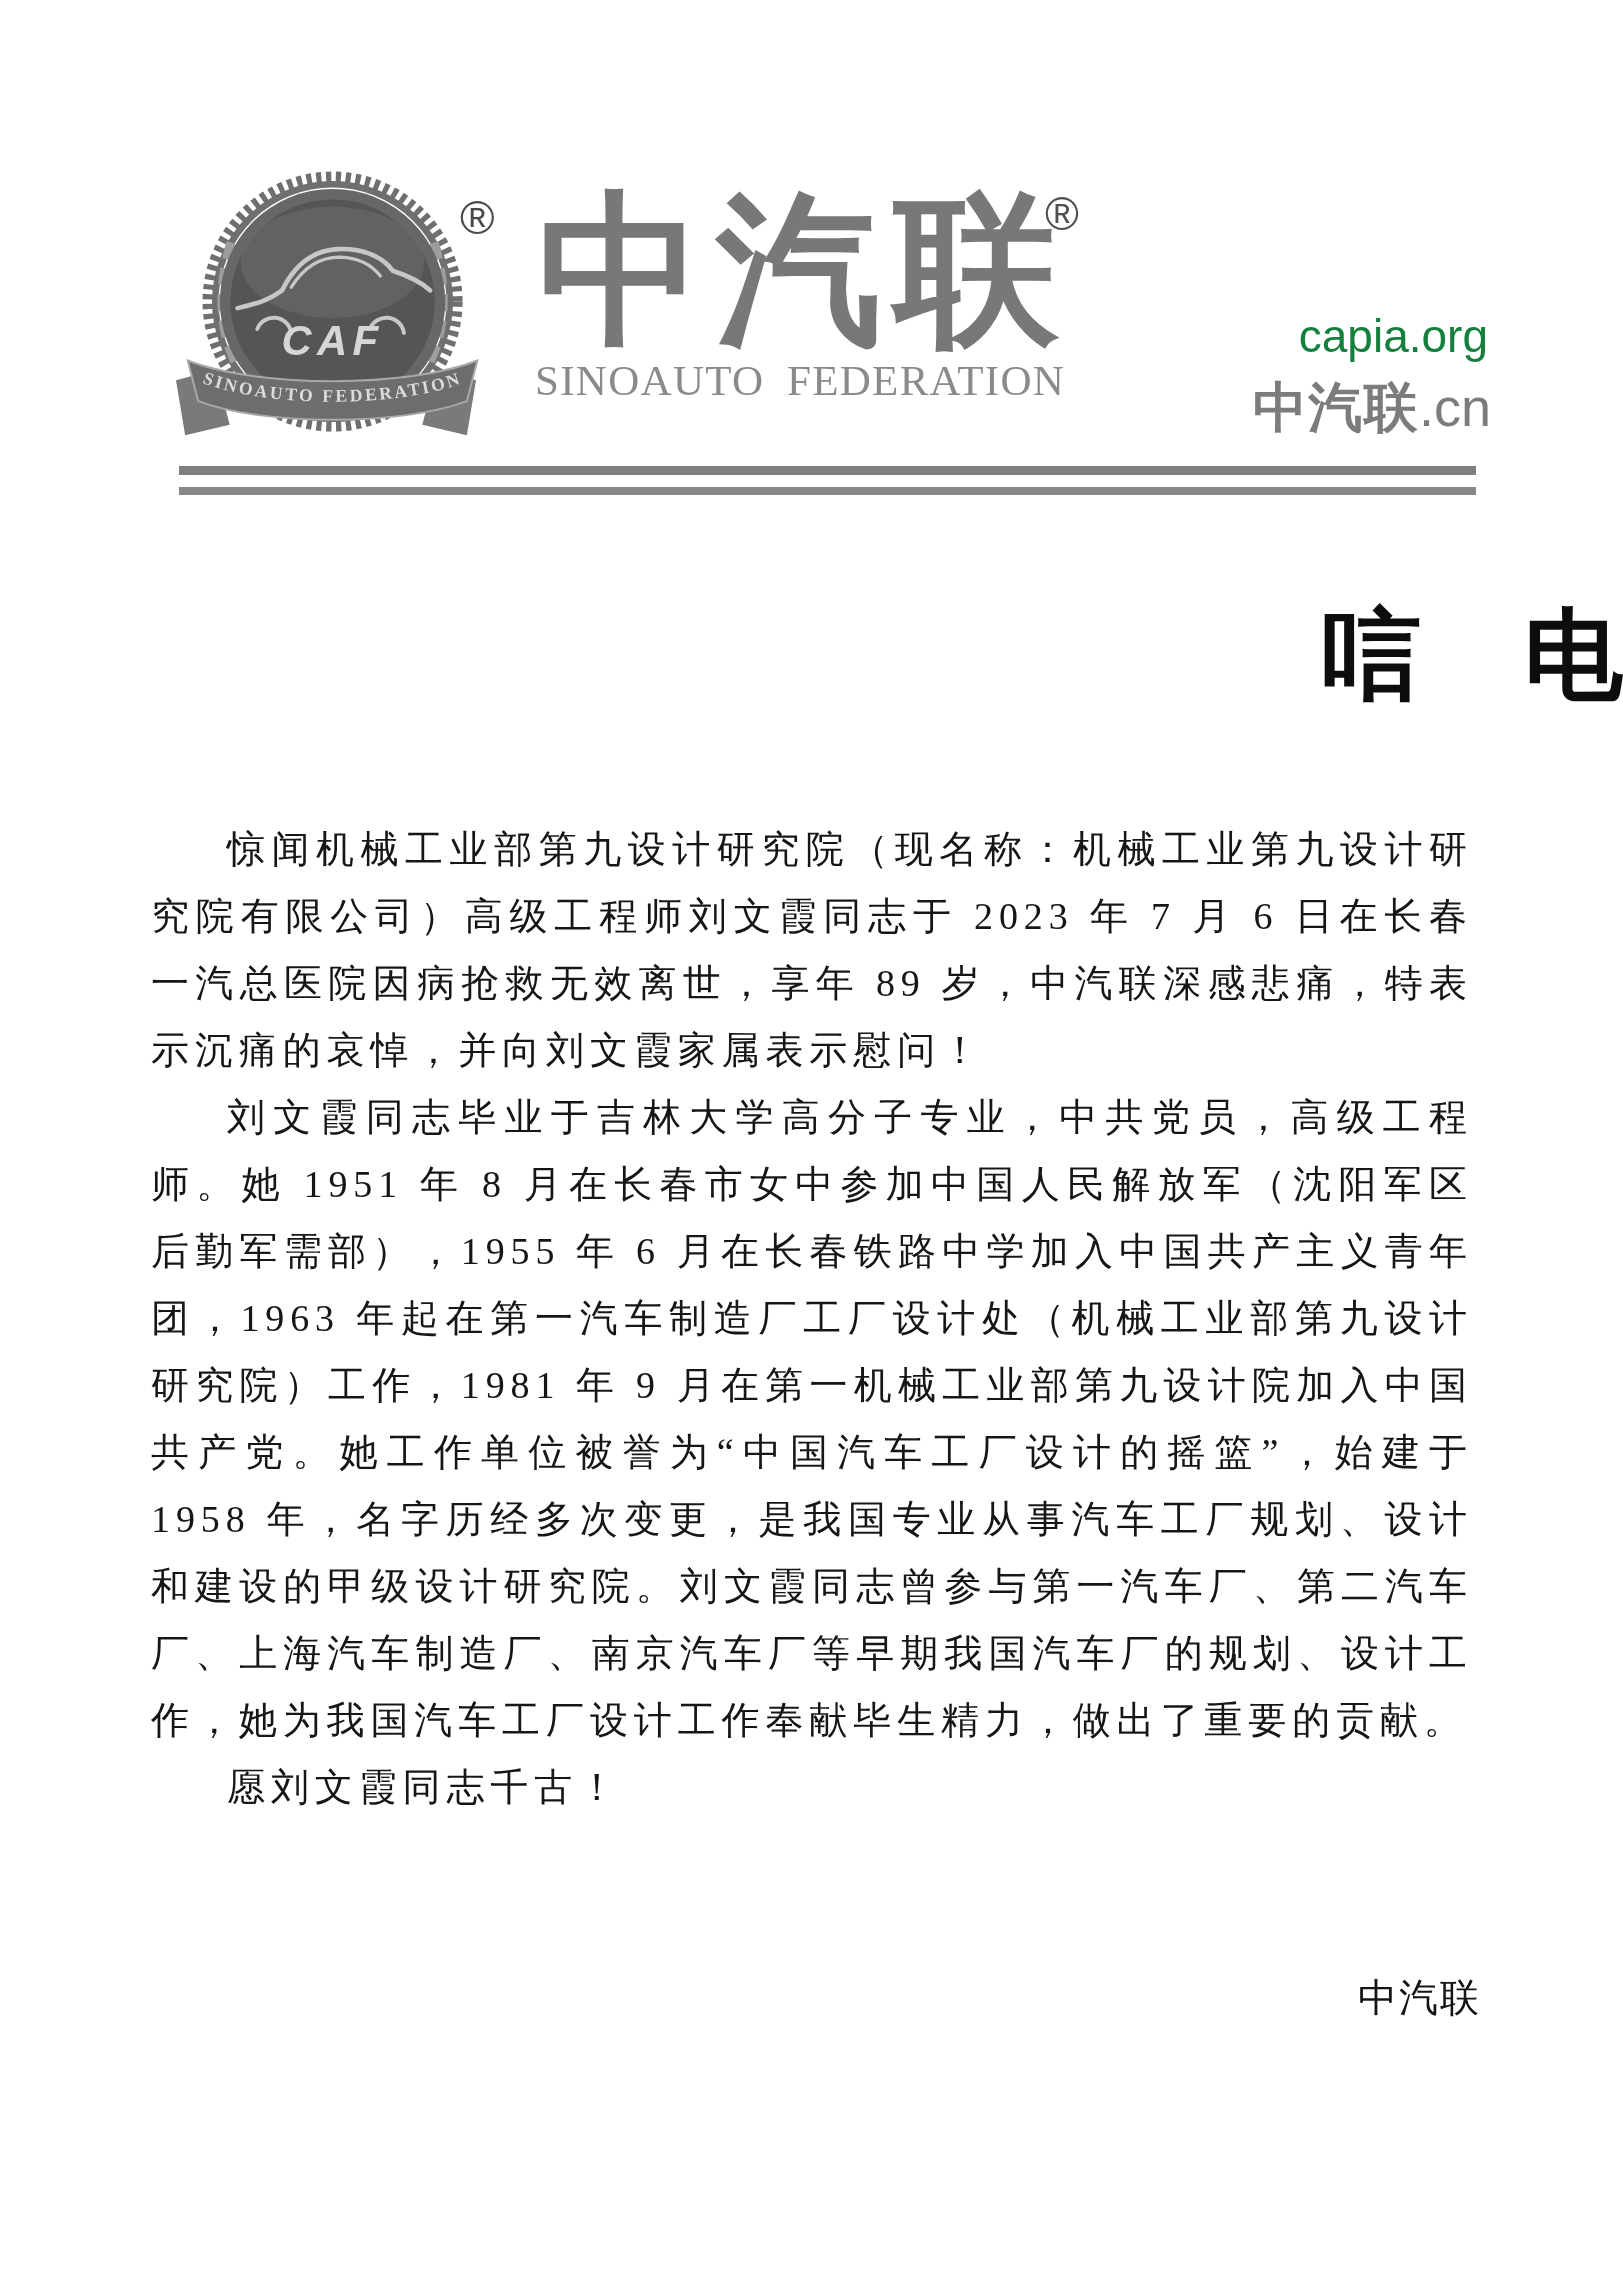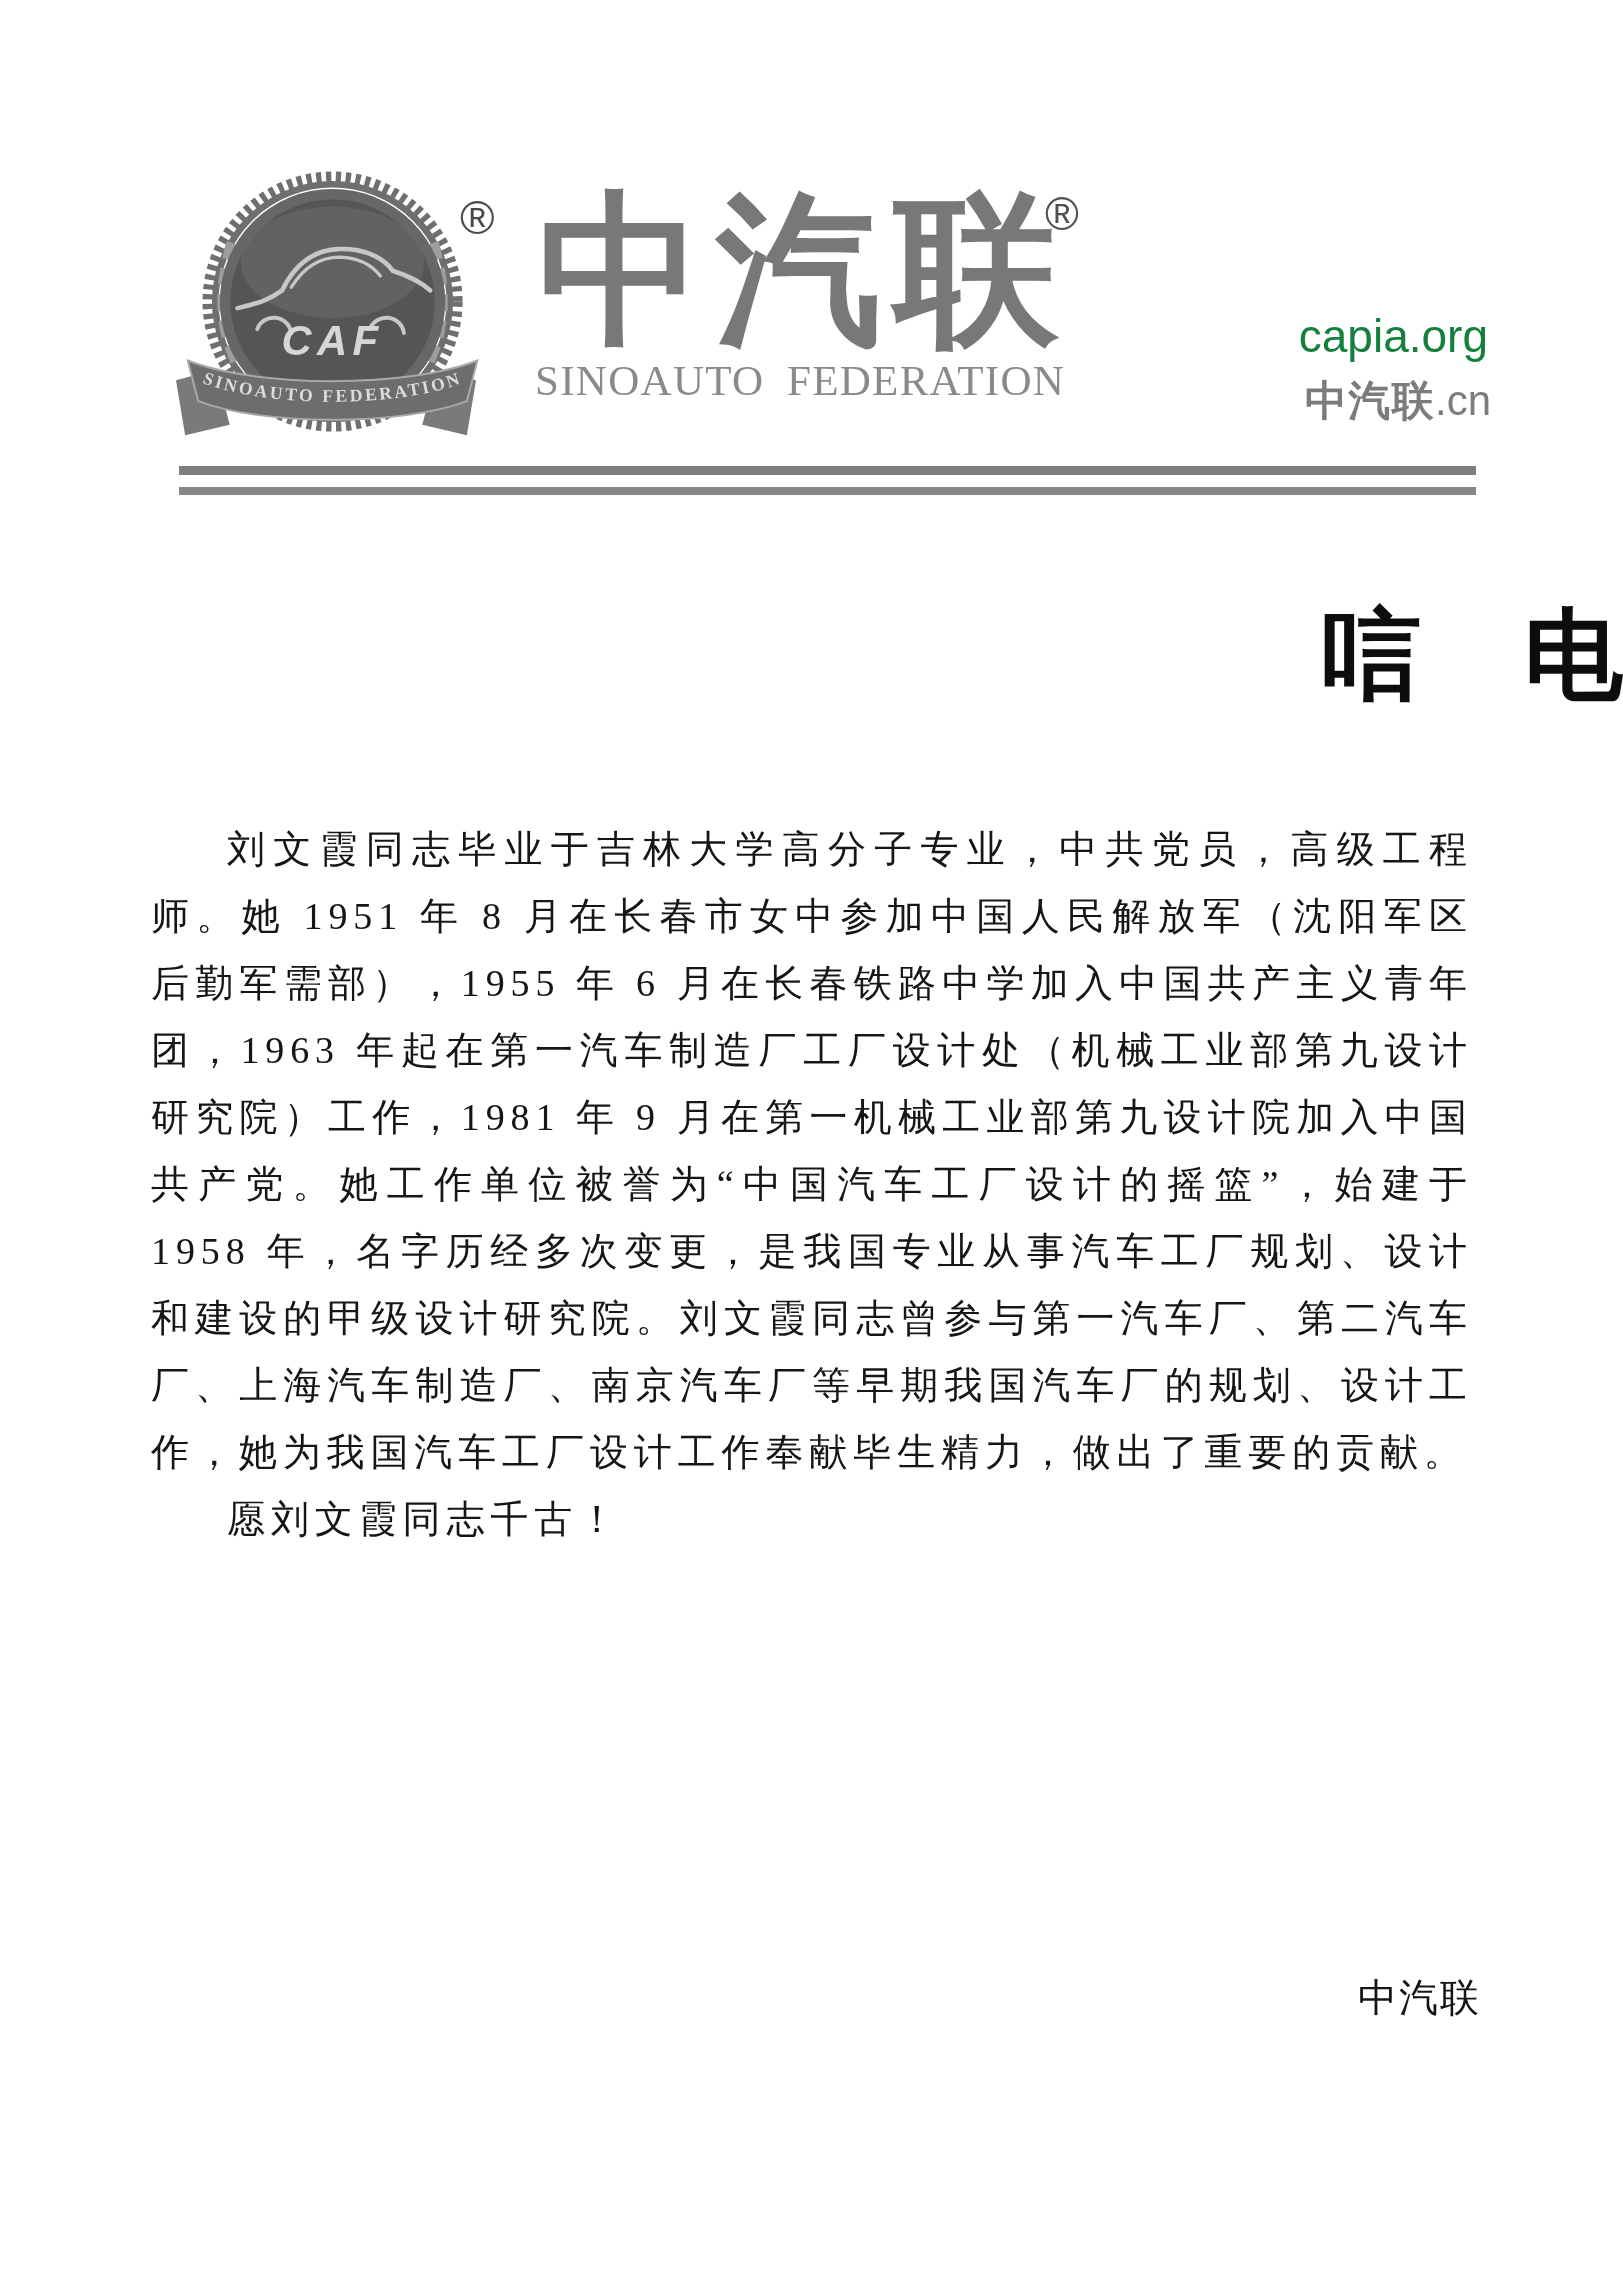--- a/index.html
+++ b/index.html
@@ -60,21 +60,21 @@
     position: absolute;
     right: 135px; top: 313px;
     font-size: 46px;
     line-height: 1;
     color: #15803d;
     font-family: "Liberation Sans", sans-serif;
   }
   .site-secondary {
     position: absolute;
     right: 132px; top: 380px;
-    font-size: 42px;
+    font-size: 54px;
     line-height: 1;
     color: #7c7c7c;
     font-family: "Liberation Sans", sans-serif;
     white-space: nowrap;
   }
   .site-secondary .cjk { font-weight: 700; letter-spacing: 1.3px; }
   .rule-1 {
     position: absolute;
     left: 179px; top: 466px;
     width: 1297px; height: 9.2px;
@@ -183,20 +183,21 @@
 
   <div class="site-primary">capia.org</div>
   <div class="site-secondary"><span class="cjk">中汽联</span><span>.cn</span></div>
 
   <div class="rule-1"></div>
   <div class="rule-2"></div>
 
   <div class="doc-title"><span class="t1">唁</span><span class="t2">电</span></div>
 
   <div class="letter-body">
+    <p>惊闻机械工业部第九设计研究院（现名称：机械工业第九设计研究院有限公司）高级工程师刘文霞同志于 2023 年 7 月 6 日在长春一汽总医院因病抢救无效离世，享年 89 岁，中汽联深感悲痛，特表示沉痛的哀悼，并向刘文霞家属表示慰问！</p>
     <p>刘文霞同志毕业于吉林大学高分子专业，中共党员，高级工程师。她 1951 年 8 月在长春市女中参加中国人民解放军（沈阳军区后勤军需部），1955 年 6 月在长春铁路中学加入中国共产主义青年团，1963 年起在第一汽车制造厂工厂设计处（机械工业部第九设计研究院）工作，1981 年 9 月在第一机械工业部第九设计院加入中国共产党。她工作单位被誉为“中国汽车工厂设计的摇篮”，始建于 1958 年，名字历经多次变更，是我国专业从事汽车工厂规划、设计和建设的甲级设计研究院。刘文霞同志曾参与第一汽车厂、第二汽车厂、上海汽车制造厂、南京汽车厂等早期我国汽车厂的规划、设计工作，她为我国汽车工厂设计工作奉献毕生精力，做出了重要的贡献。</p>
     <p>愿刘文霞同志千古！</p>
   </div>
 
   <div class="signature">
     <div class="org">中汽联</div>
   </div>
 
 </div>
 

